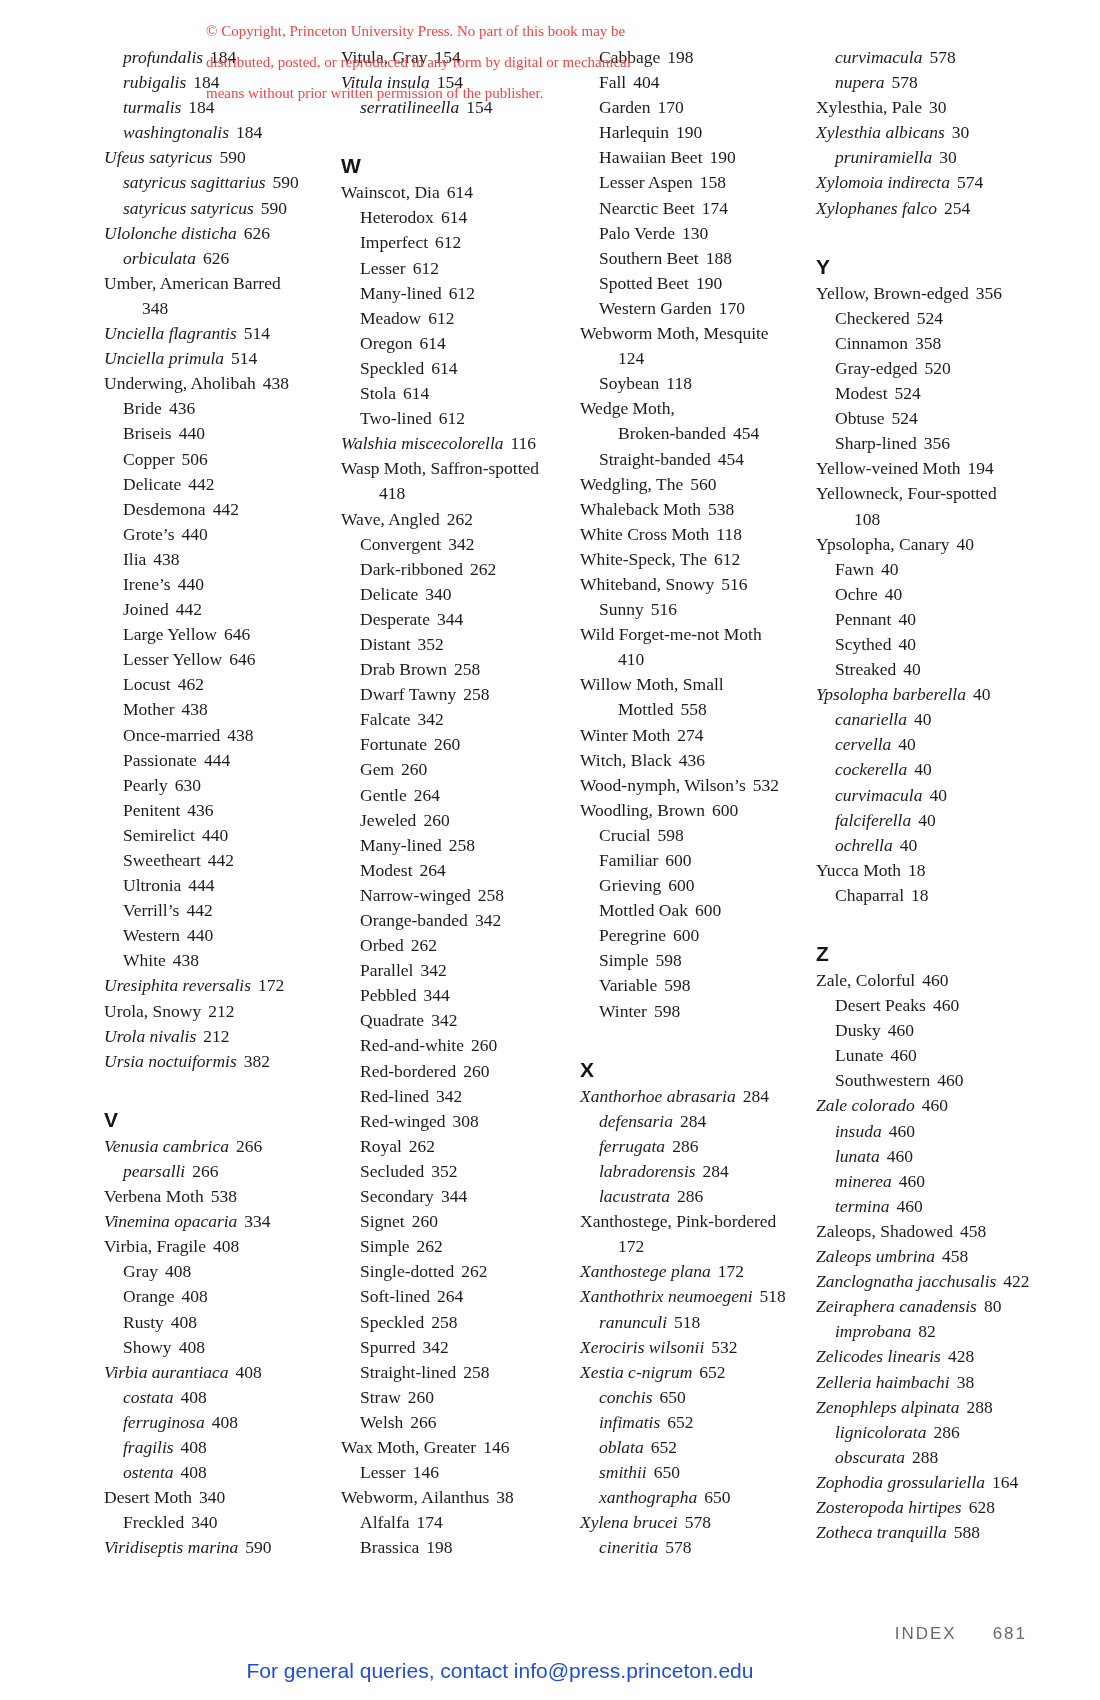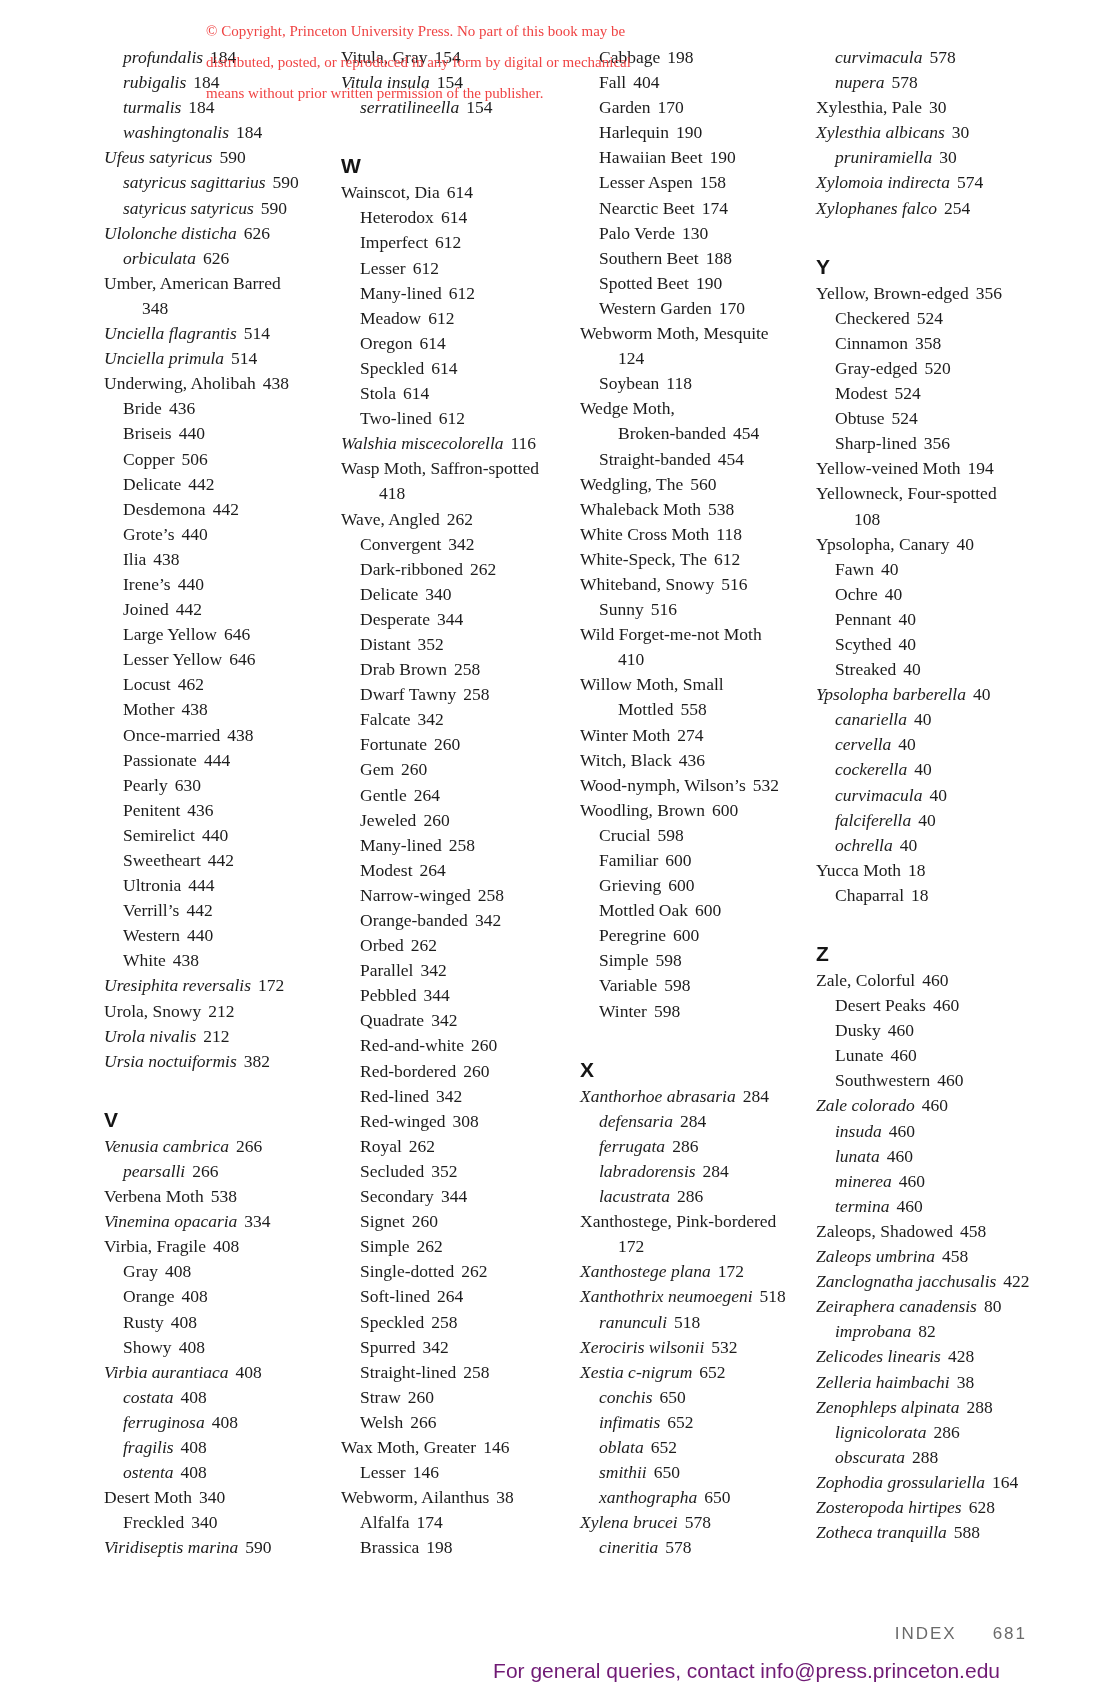--- a/index.html
+++ b/index.html
@@ -32,22 +32,22 @@
 
   
   .running-footer{
     position:absolute;top:1624px;right:73px;z-index:4;
     font-family:"Liberation Sans",sans-serif;font-size:17px;color:#6a6a6a;
     letter-spacing:2px;display:flex;gap:36px;
   }
 
   
   .contact-footer{
-    position:absolute;top:1659px;left:0;width:1000px;text-align:right;z-index:5;
-    font-family:"Liberation Sans",sans-serif;font-size:21px;color:#701a75;
+    position:absolute;top:1659px;left:0;width:1000px;text-align:center;z-index:5;
+    font-family:"Liberation Sans",sans-serif;font-size:21px;color:#1d4ed8;
   }
 </style>
 </head>
 <body>
 
 <div class="page">
 
   <div class="copyright-overlay">
     <div>© Copyright, Princeton University Press. No part of this book may be</div>
     <div>distributed, posted, or reproduced in any form by digital or mechanical</div>

